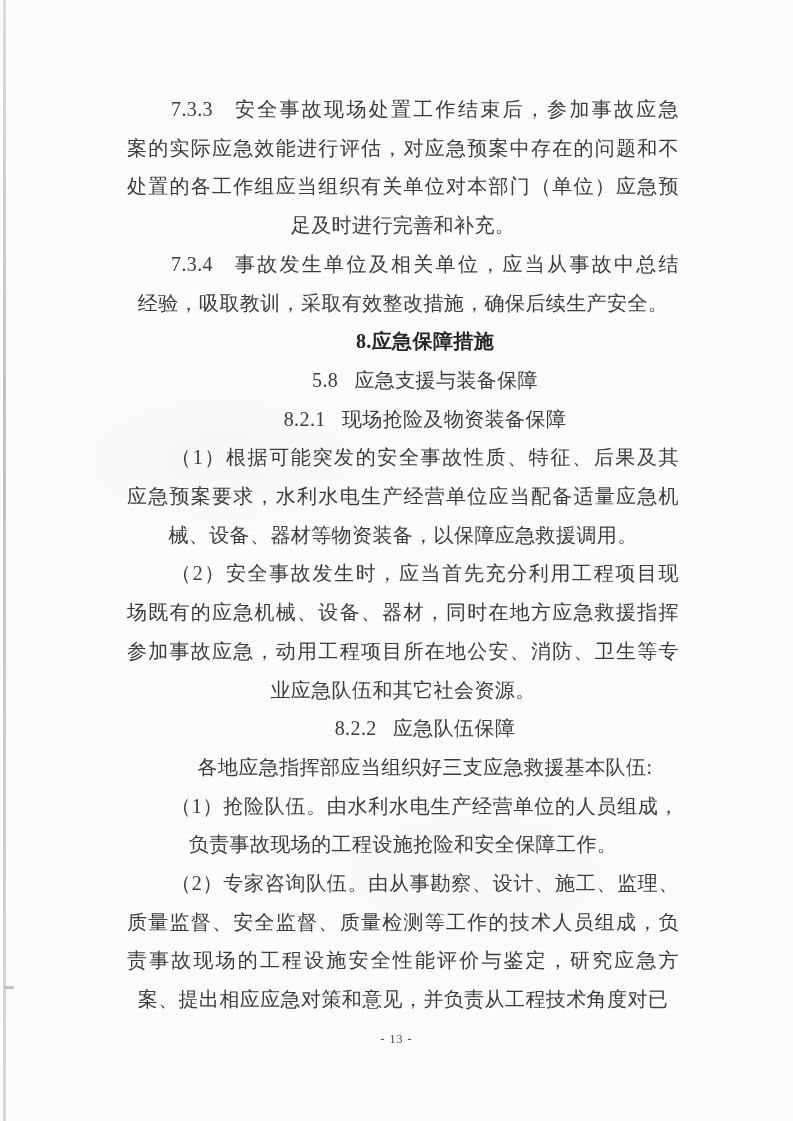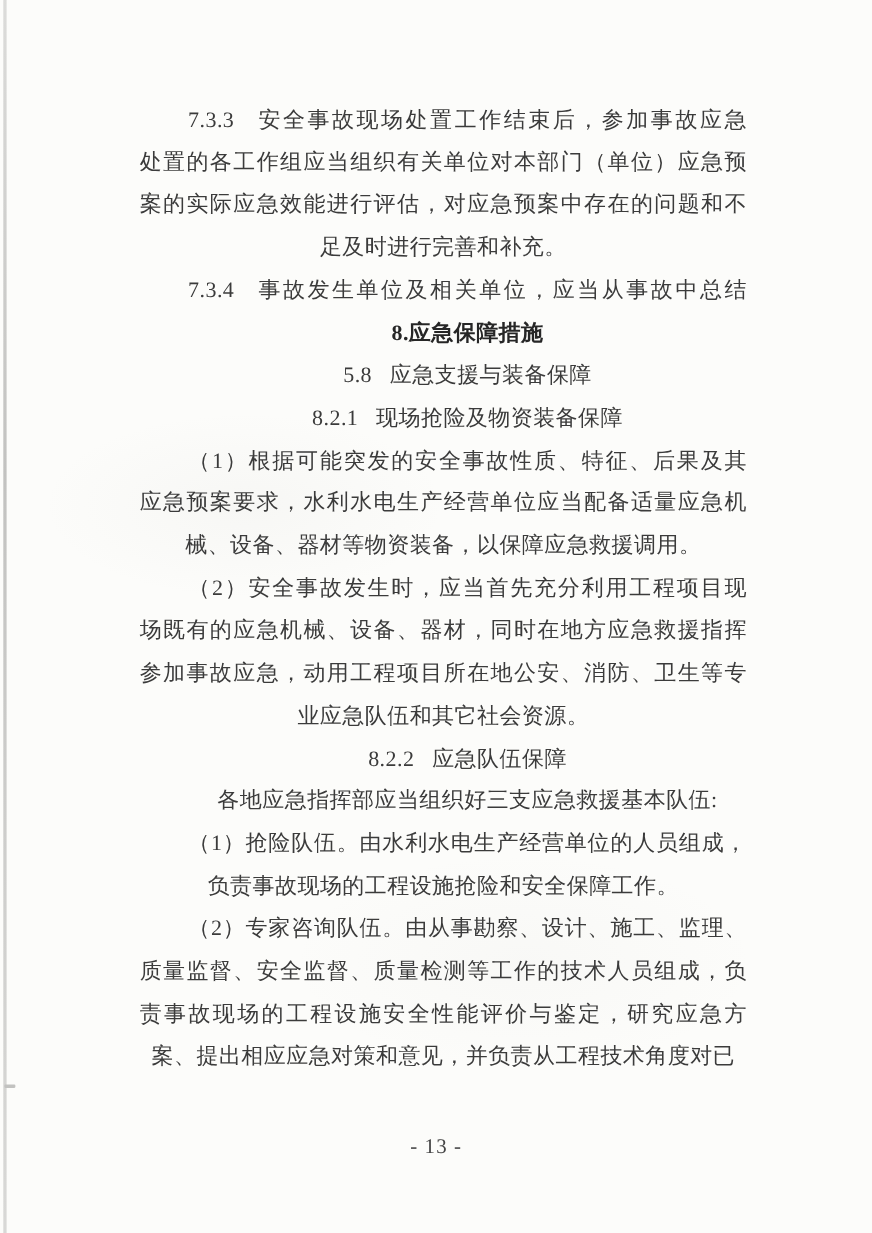--- a/index.html
+++ b/index.html
@@ -64,38 +64,39 @@
   .line.bold {
     font-weight: bold;
     color: #262626;
   }
   .page-number {
     position: absolute;
     top: 1032px;
     left: 0;
     right: 0;
     text-align: center;
-    font-size: 19px;
+    font-size: 12px;
     letter-spacing: 1px;
     color: #454545;
   }
 </style>
 </head>
 <body>
 
 <div class="page">
   <div class="edge-line"></div>
   <div class="scan-dash"></div>
 
   <main class="text-block" id="text-block">
       <p class="line indent fill">7.3.3   安全事故现场处置工作结束后，参加事故应急</p>
+      <p class="line fill">案的实际应急效能进行评估，对应急预案中存在的问题和不</p>
       <p class="line fill">处置的各工作组应当组织有关单位对本部门（单位）应急预</p>
-      <p class="line fill">案的实际应急效能进行评估，对应急预案中存在的问题和不</p>
       <p class="line">足及时进行完善和补充。</p>
       <p class="line indent fill">7.3.4   事故发生单位及相关单位，应当从事故中总结</p>
+      <p class="line">经验，吸取教训，采取有效整改措施，确保后续生产安全。</p>
       <p class="line indent bold">8.应急保障措施</p>
       <p class="line indent">5.8   应急支援与装备保障</p>
       <p class="line indent">8.2.1   现场抢险及物资装备保障</p>
       <p class="line indent fill">（1）根据可能突发的安全事故性质、特征、后果及其</p>
       <p class="line fill">应急预案要求，水利水电生产经营单位应当配备适量应急机</p>
       <p class="line">械、设备、器材等物资装备，以保障应急救援调用。</p>
       <p class="line indent fill">（2）安全事故发生时，应当首先充分利用工程项目现</p>
       <p class="line fill">场既有的应急机械、设备、器材，同时在地方应急救援指挥</p>
       <p class="line fill">参加事故应急，动用工程项目所在地公安、消防、卫生等专</p>
       <p class="line">业应急队伍和其它社会资源。</p>

